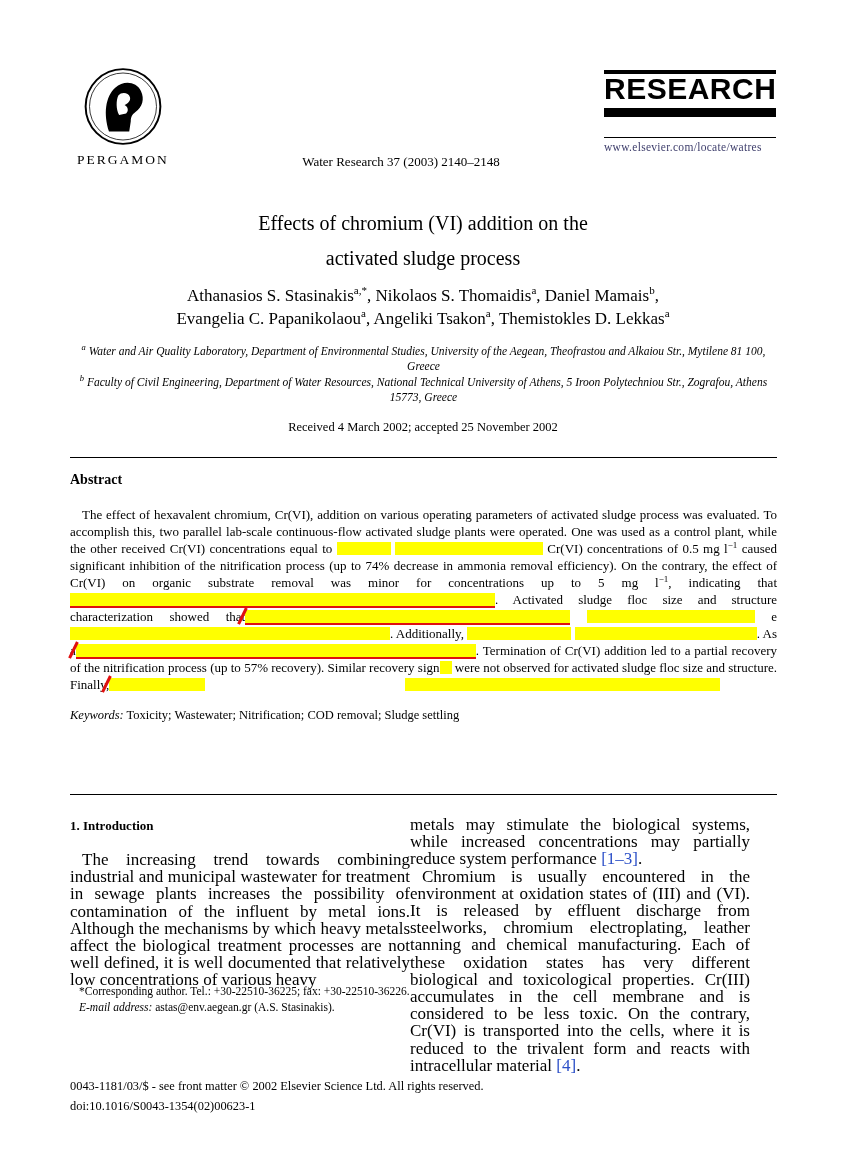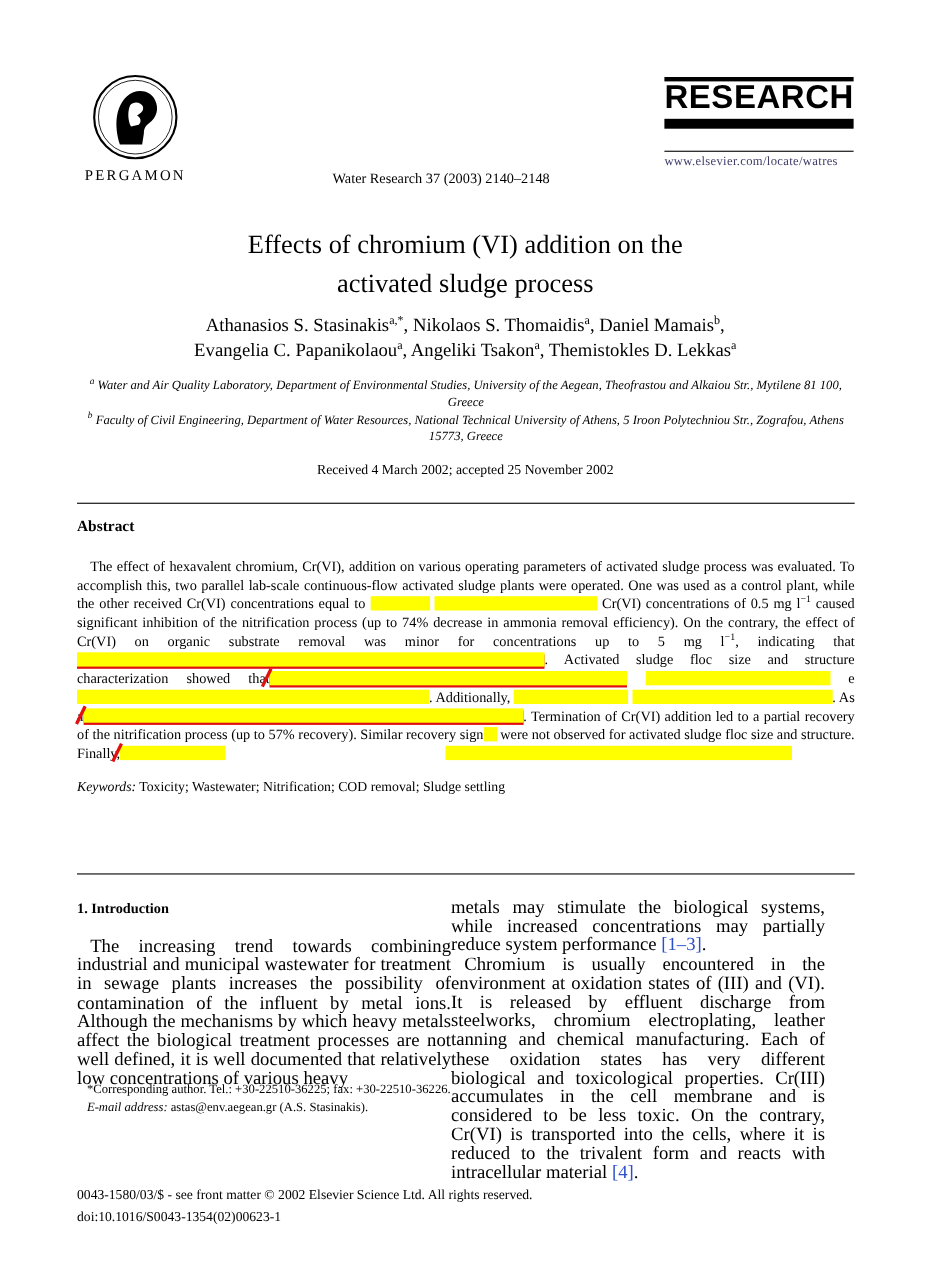--- a/index.html
+++ b/index.html
@@ -22,21 +22,21 @@
   .bar-top{height:4px;background:#000;}
   .wr-word{font-family:"Liberation Sans","DejaVu Sans",sans-serif;font-weight:bold;
            font-size:30px;line-height:30px;letter-spacing:0.5px;}
   .wr-word.first{margin-top:4px;}
   .bar-bottom{height:9px;background:#000;margin-top:4px;}
   .url-rule{height:1px;background:#000;margin-top:20px;}
   .journal-url{display:block;margin-top:3px;font-size:11.5px;color:var(--urlcolor);
                text-decoration:none;letter-spacing:0.3px;}
   
   .title{position:absolute;left:0;right:0;top:206px;margin:0;text-align:center;
-         font-size:24px;font-weight:normal;line-height:35px;}
+         font-size:20px;font-weight:normal;line-height:35px;}
   .authors{position:absolute;left:0;right:0;top:284px;text-align:center;
            font-size:17px;line-height:23px;}
   .authors sup{font-size:11px;line-height:0;}
   .affils{position:absolute;left:70px;width:707px;top:344px;text-align:center;
           font-style:italic;font-size:11.5px;line-height:15px;}
   .affil{margin-bottom:1px;font-style:italic;}
   .affil sup{font-size:8.5px;line-height:0;}
   .received{position:absolute;left:0;right:0;top:420px;text-align:center;font-size:12.5px;}
   
   .rule{position:absolute;left:70px;width:707px;height:1px;background:#000;}
@@ -129,17 +129,17 @@
       <p class="body-par indent">Chromium is usually encountered in the environment at oxidation states of (III) and (VI). It is released by effluent discharge from steelworks, chromium electroplating, leather tanning and chemical manufacturing. Each of these oxidation states has very different biological and toxicological properties. Cr(III) accumulates in the cell membrane and is considered to be less toxic. On the contrary, Cr(VI) is transported into the cells, where it is reduced to the trivalent form and reacts with intracellular material <a class="ref-link" href="#">[4]</a>.</p>
     </div>
   </div>
 
   <div class="footnote">
     <p>*Corresponding author. Tel.: +30-22510-36225; fax: +30-22510-36226.</p>
     <p><i>E-mail address:</i> astas@env.aegean.gr (A.S. Stasinakis).</p>
   </div>
 
   <div class="footer">
-    <div>0043-1580/03/$ - see front matter © 2002 Elsevier Science Ltd. All rights reserved.</div>
+    <div>0043-1181/03/$ - see front matter © 2002 Elsevier Science Ltd. All rights reserved.</div>
     <div>doi:10.1016/S0043-1354(02)00623-1</div>
   </div>
 
 </div>
 
 </body></html>

